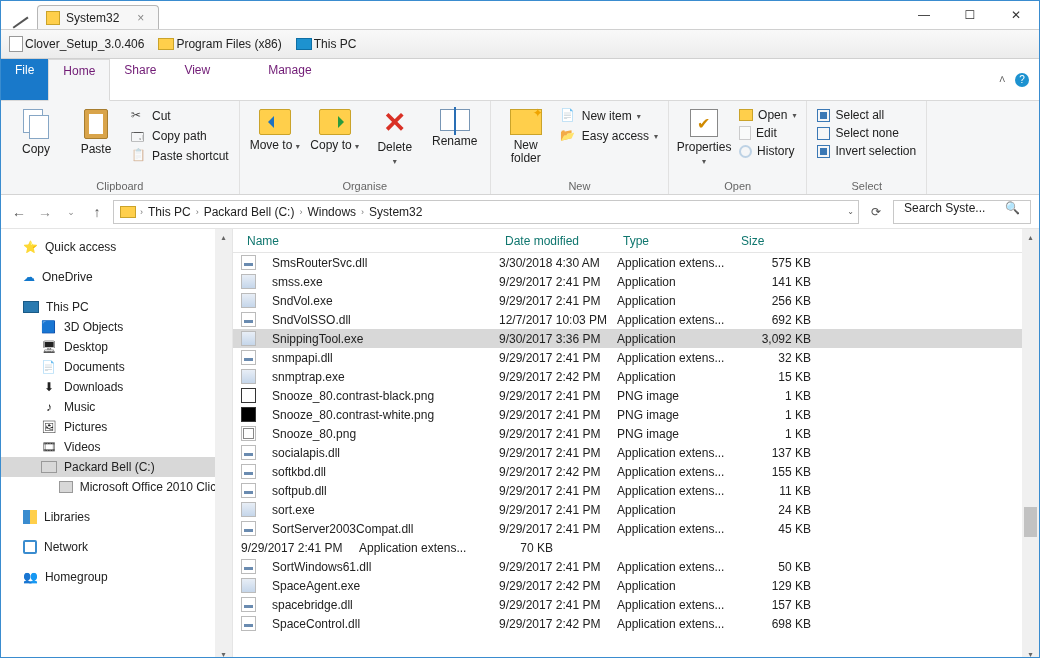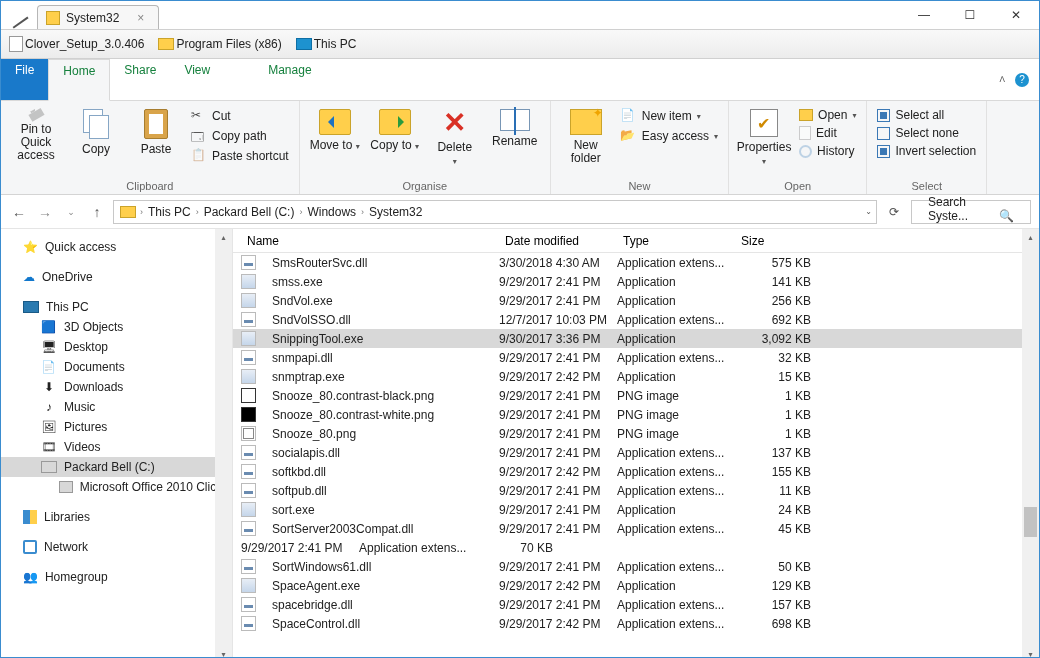--- a/index.html
+++ b/index.html
@@ -13,21 +13,21 @@
   .wincontrols{margin-left:auto;display:flex;}
   .wincontrols div{width:46px;height:28px;display:flex;align-items:center;justify-content:center;color:#333;}
   
   .bkbar{height:30px;border-top:1px solid #d0d0d0;border-bottom:1px solid #d0d0d0;background:linear-gradient(#f9f9f9,#ececec);display:flex;align-items:center;padding:0 8px;gap:14px;}
   .bkitem{display:flex;align-items:center;gap:2px;}
   .ico-file{width:14px;height:16px;border:1px solid #999;background:#fff;}
   .ico-folder{width:16px;height:12px;background:#ffcf4b;border:1px solid #caa32a;}
   .ico-pc{width:16px;height:12px;background:#1d92d0;border:1px solid #0e6fa5;}
   
   .ribtabs{height:42px;display:flex;align-items:stretch;background:#fff;border-bottom:1px solid #d9d9d9;}
-  .ribtab{padding:4px 14px;color:#15803d;}
+  .ribtab{padding:4px 14px;color:#701a75;}
   .ribtab.file{background:#1979ca;color:#fff;}
   .ribtab.active{border:1px solid #d9d9d9;border-bottom:1px solid #f5f6f7;background:#f5f6f7;margin-bottom:-1px;}
   .ribright{margin-left:auto;display:flex;align-items:center;gap:10px;padding-right:10px;}
   .help{width:14px;height:14px;border-radius:50%;background:#1d92d0;color:#fff;font-size:10px;text-align:center;line-height:14px;}
   
   .ribbon{height:94px;background:#f5f6f7;border-bottom:1px solid #d4d4d4;display:flex;}
   .group{border-right:1px solid #e1e1e1;padding:4px 8px 0;display:flex;flex-direction:column;}
   .group-inner{display:flex;gap:6px;flex:1;}
   .grouplabel{text-align:center;color:#666;font-size:11px;padding:2px 0;}
   .bigbtn{display:flex;flex-direction:column;align-items:center;width:54px;padding-top:4px;gap:2px;}
@@ -64,40 +64,40 @@
   .caret{font-size:8px;color:#555;}
   
   .addrrow{height:34px;display:flex;align-items:center;padding:0 8px;gap:6px;border-bottom:1px solid #e5e5e5;}
   .navarrow{width:20px;color:#888;text-align:center;font-size:14px;}
   .navarrow.en{color:#555;}
   .addrbox{flex:1;height:24px;border:1px solid #c8c8c8;display:flex;align-items:center;padding:0 4px;gap:2px;}
   .crumb{padding:0 3px;}
   .sep{color:#777;font-size:9px;}
   .addrright{margin-left:auto;display:flex;align-items:center;gap:6px;}
   .refresh{width:22px;text-align:center;color:#555;}
-  .searchbox{width:120px;height:24px;border:1px solid #c8c8c8;display:flex;align-items:flex-end;padding:0 16px;color:#777;justify-content:space-between;}
+  .searchbox{width:138px;height:24px;border:1px solid #c8c8c8;display:flex;align-items:flex-start;padding:0 10px;color:#777;justify-content:space-between;}
   
   .main{display:flex;height:434px;}
   .nav{width:232px;border-right:1px solid #e5e5e5;overflow:hidden;position:relative;padding-top:8px;}
   .navscroll{position:absolute;right:0;top:0;bottom:0;width:17px;background:#f0f0f0;}
   .navscroll .btn{height:17px;background:#f0f0f0;text-align:center;font-size:8px;color:#666;line-height:17px;}
   .navitem{display:flex;align-items:center;gap:7px;padding:3px 0 3px 22px;}
   .navitem.ind{padding-left:40px;}
   .navitem.sel{background:#d8d8d8;}
   .navgap{height:10px;}
   .ni-star{color:#2a7ab0;}
   .ni-cloud{color:#1177cc;}
   .ni-pc{width:16px;height:12px;background:#2a7ab0;border:1px solid #1a5a86;}
   .ni-drive{width:16px;height:12px;background:#d8d8d8;border:1px solid #999;}
   .ni-lib{width:14px;height:14px;background:linear-gradient(90deg,#3a8ccf 50%,#ffcf4b 50%);}
   .ni-net{width:14px;height:14px;border:2px solid #3a8ccf;border-radius:2px;}
   
   .files{flex:1;position:relative;display:flex;flex-direction:column;}
   .cols{display:flex;border-bottom:1px solid #e5e5e5;height:24px;align-items:center;padding-left:8px;}
-  .col{padding:0 6px;color:#000000;}
+  .col{padding:0 6px;color:#0f766e;}
   .c-name{width:258px;}
   .c-date{width:118px;}
   .c-type{width:118px;}
   .c-size{width:76px;text-align:right;}
   .rows{overflow:hidden;flex:1;}
   .row{display:flex;align-items:center;height:19px;padding-left:8px;}
   .row.sel{background:#d8d8d8;}
   .row .c-name{display:flex;align-items:center;gap:16px;}
   .fic{width:15px;height:15px;border:1px solid #bbb;background:#fff;display:inline-block;flex-shrink:0;}
   .fic.exe{background:linear-gradient(#e8eef6,#c5d6ea);}
@@ -157,24 +157,20 @@
   <div class="ribtab">Manage</div>
   <div class="ribright">
     <span class="caret">ᐱ</span>
     <span class="help">?</span>
   </div>
 </div>
 
 <div class="ribbon">
   <div class="group">
     <div class="group-inner">
-      <div class="bigbtn dis">
-        <div class="ico bigico ico-pin"></div>
-        <div class="lbl">Pin to Quick access</div>
-      </div>
       <div class="bigbtn">
         <div class="ico-copy"></div>
         <div class="lbl">Copy</div>
       </div>
       <div class="bigbtn">
         <div class="ico-paste"></div>
         <div class="lbl">Paste</div>
       </div>
       <div class="smallcol">
         <div class="smallbtn">

